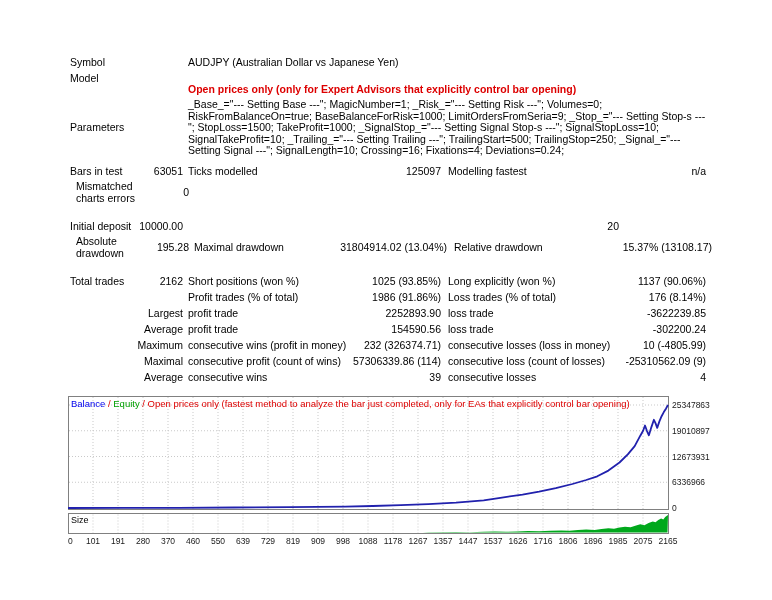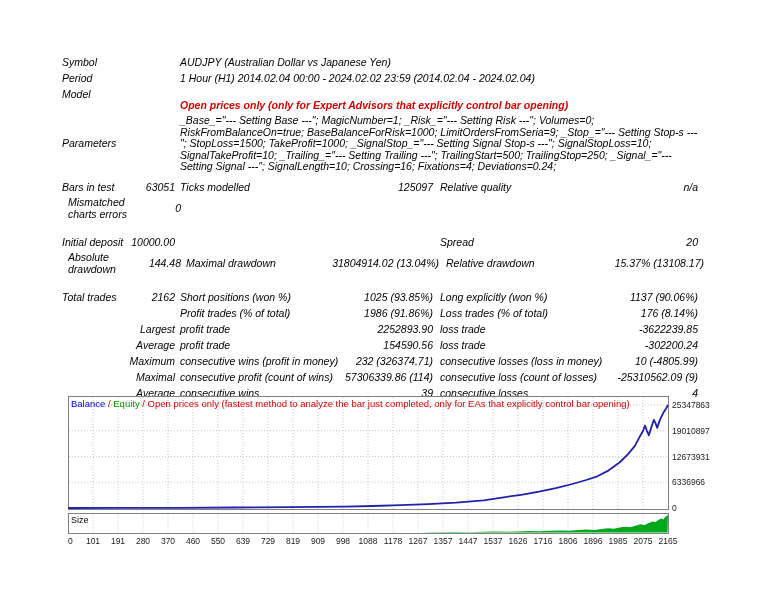--- a/index.html
+++ b/index.html
@@ -1,21 +1,21 @@
 <!DOCTYPE html>
 <html><head>
 <meta charset="utf-8">
 <style>
   html,body{margin:0;padding:0;}
   body{
     width:772px;height:600px;background:#ffffff;overflow:hidden;
     font-family:"Liberation Sans", sans-serif;font-size:10.5px;color:#000;
     position:relative;
   }
-  .report{position:absolute;left:62px;top:54px;width:636px;font-style:italic;}
+  .report{position:absolute;left:70px;top:54px;width:636px;}
   
   .irow{display:grid;grid-template-columns:118px 1fr;min-height:16px;line-height:16px;}
   .irow .ilabel{white-space:nowrap;}
   .irow .ivalue{line-height:16px;}
   .irow.param .ivalue{line-height:11.6px;padding-top:2px;}
   .irow.param .ilabel{align-self:center;}
   .red-bold{color:#dd0000;font-weight:bold;margin-top:11px;}
   
   .stats{margin-top:7px;}
   .srow{display:grid;grid-template-columns:66px 47px 196px 62px 178px 87px;align-items:center;min-height:16px;}
@@ -32,61 +32,56 @@
 </head>
 <body>
 
 <div class="report">
   <div>
       <div class="irow">
         <div class="ilabel">Symbol</div>
         <div class="ivalue">AUDJPY (Australian Dollar vs Japanese Yen)</div>
       </div>
       <div class="irow">
-        <div class="ilabel">Period</div>
-        <div class="ivalue">1 Hour (H1) 2014.02.04 00:00 - 2024.02.02 23:59 (2014.02.04 - 2024.02.04)</div>
-      </div>
-      <div class="irow">
         <div class="ilabel">Model</div>
         <div class="ivalue red-bold">Open prices only (only for Expert Advisors that explicitly control bar opening)</div>
       </div>
       <div class="irow param">
         <div class="ilabel">Parameters</div>
         <div class="ivalue">_Base_="--- Setting Base ---"; MagicNumber=1; _Risk_="--- Setting Risk ---"; Volumes=0; RiskFromBalanceOn=true; BaseBalanceForRisk=1000; LimitOrdersFromSeria=9; _Stop_="--- Setting Stop-s ---"; StopLoss=1500; TakeProfit=1000; _SignalStop_="--- Setting Signal Stop-s ---"; SignalStopLoss=10; SignalTakeProfit=10; _Trailing_="--- Setting Trailing ---"; TrailingStart=500; TrailingStop=250; _Signal_="--- Setting Signal ---"; SignalLength=10; Crossing=16; Fixations=4; Deviations=0.24;</div>
       </div>
     </div>
   <div class="stats">
       <div class="srow">
         <div class="cell c1">Bars in test</div>
         <div class="cell c2 val">63051</div>
         <div class="cell c3">Ticks modelled</div>
         <div class="cell c4 val">125097</div>
-        <div class="cell c5">Relative quality</div>
+        <div class="cell c5">Modelling fastest</div>
         <div class="cell c6 val">n/a</div>
       </div>
       <div class="srow tall">
         <div class="cell c1">Mismatched charts errors</div>
         <div class="cell c2 val">0</div>
         <div class="cell c3"></div>
         <div class="cell c4 val"></div>
         <div class="cell c5"></div>
         <div class="cell c6 val"></div>
       </div>
       <div class="spacer"></div>
       <div class="srow">
         <div class="cell c1">Initial deposit</div>
         <div class="cell c2 val">10000.00</div>
         <div class="cell c3"></div>
         <div class="cell c4 val"></div>
-        <div class="cell c5">Spread</div>
         <div class="cell c6 val">20</div>
       </div>
       <div class="srow tall">
         <div class="cell c1">Absolute drawdown</div>
-        <div class="cell c2 val">144.48</div>
+        <div class="cell c2 val">195.28</div>
         <div class="cell c3">Maximal drawdown</div>
         <div class="cell c4 val">31804914.02 (13.04%)</div>
         <div class="cell c5">Relative drawdown</div>
         <div class="cell c6 val">15.37% (13108.17)</div>
       </div>
       <div class="spacer"></div>
       <div class="srow">
         <div class="cell c1">Total trades</div>
         <div class="cell c2 val">2162</div>
         <div class="cell c3">Short positions (won %)</div>

